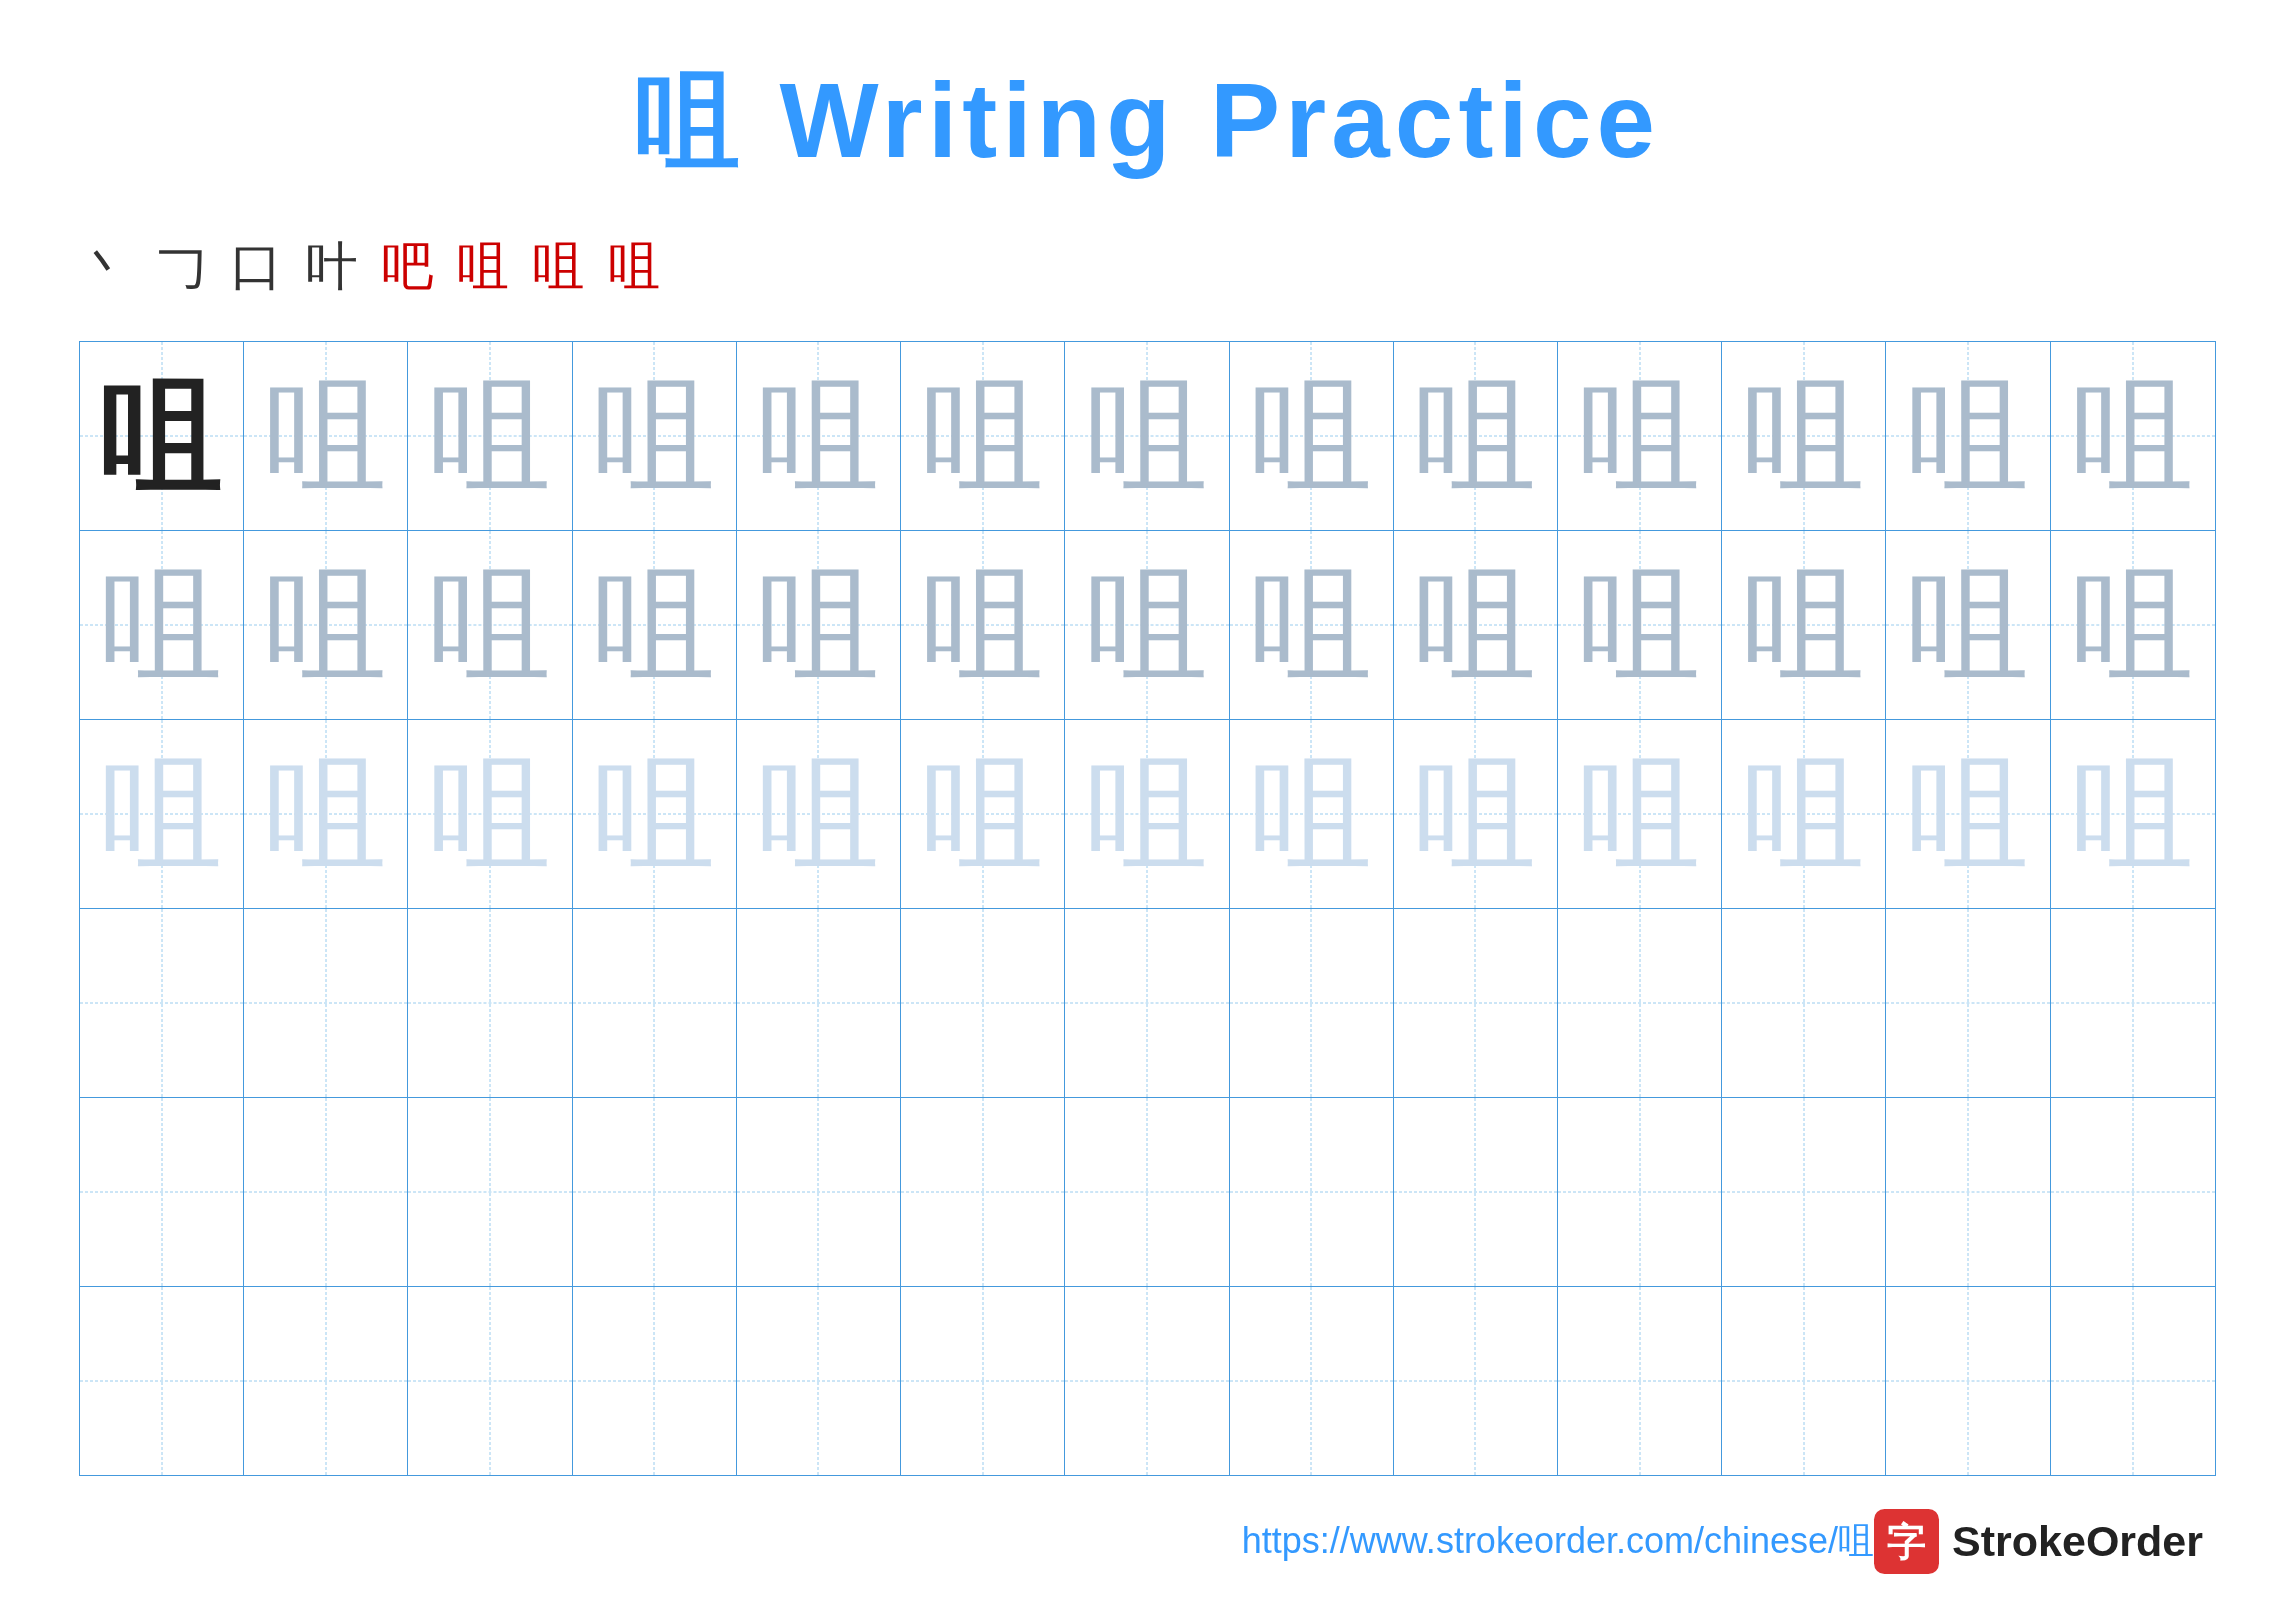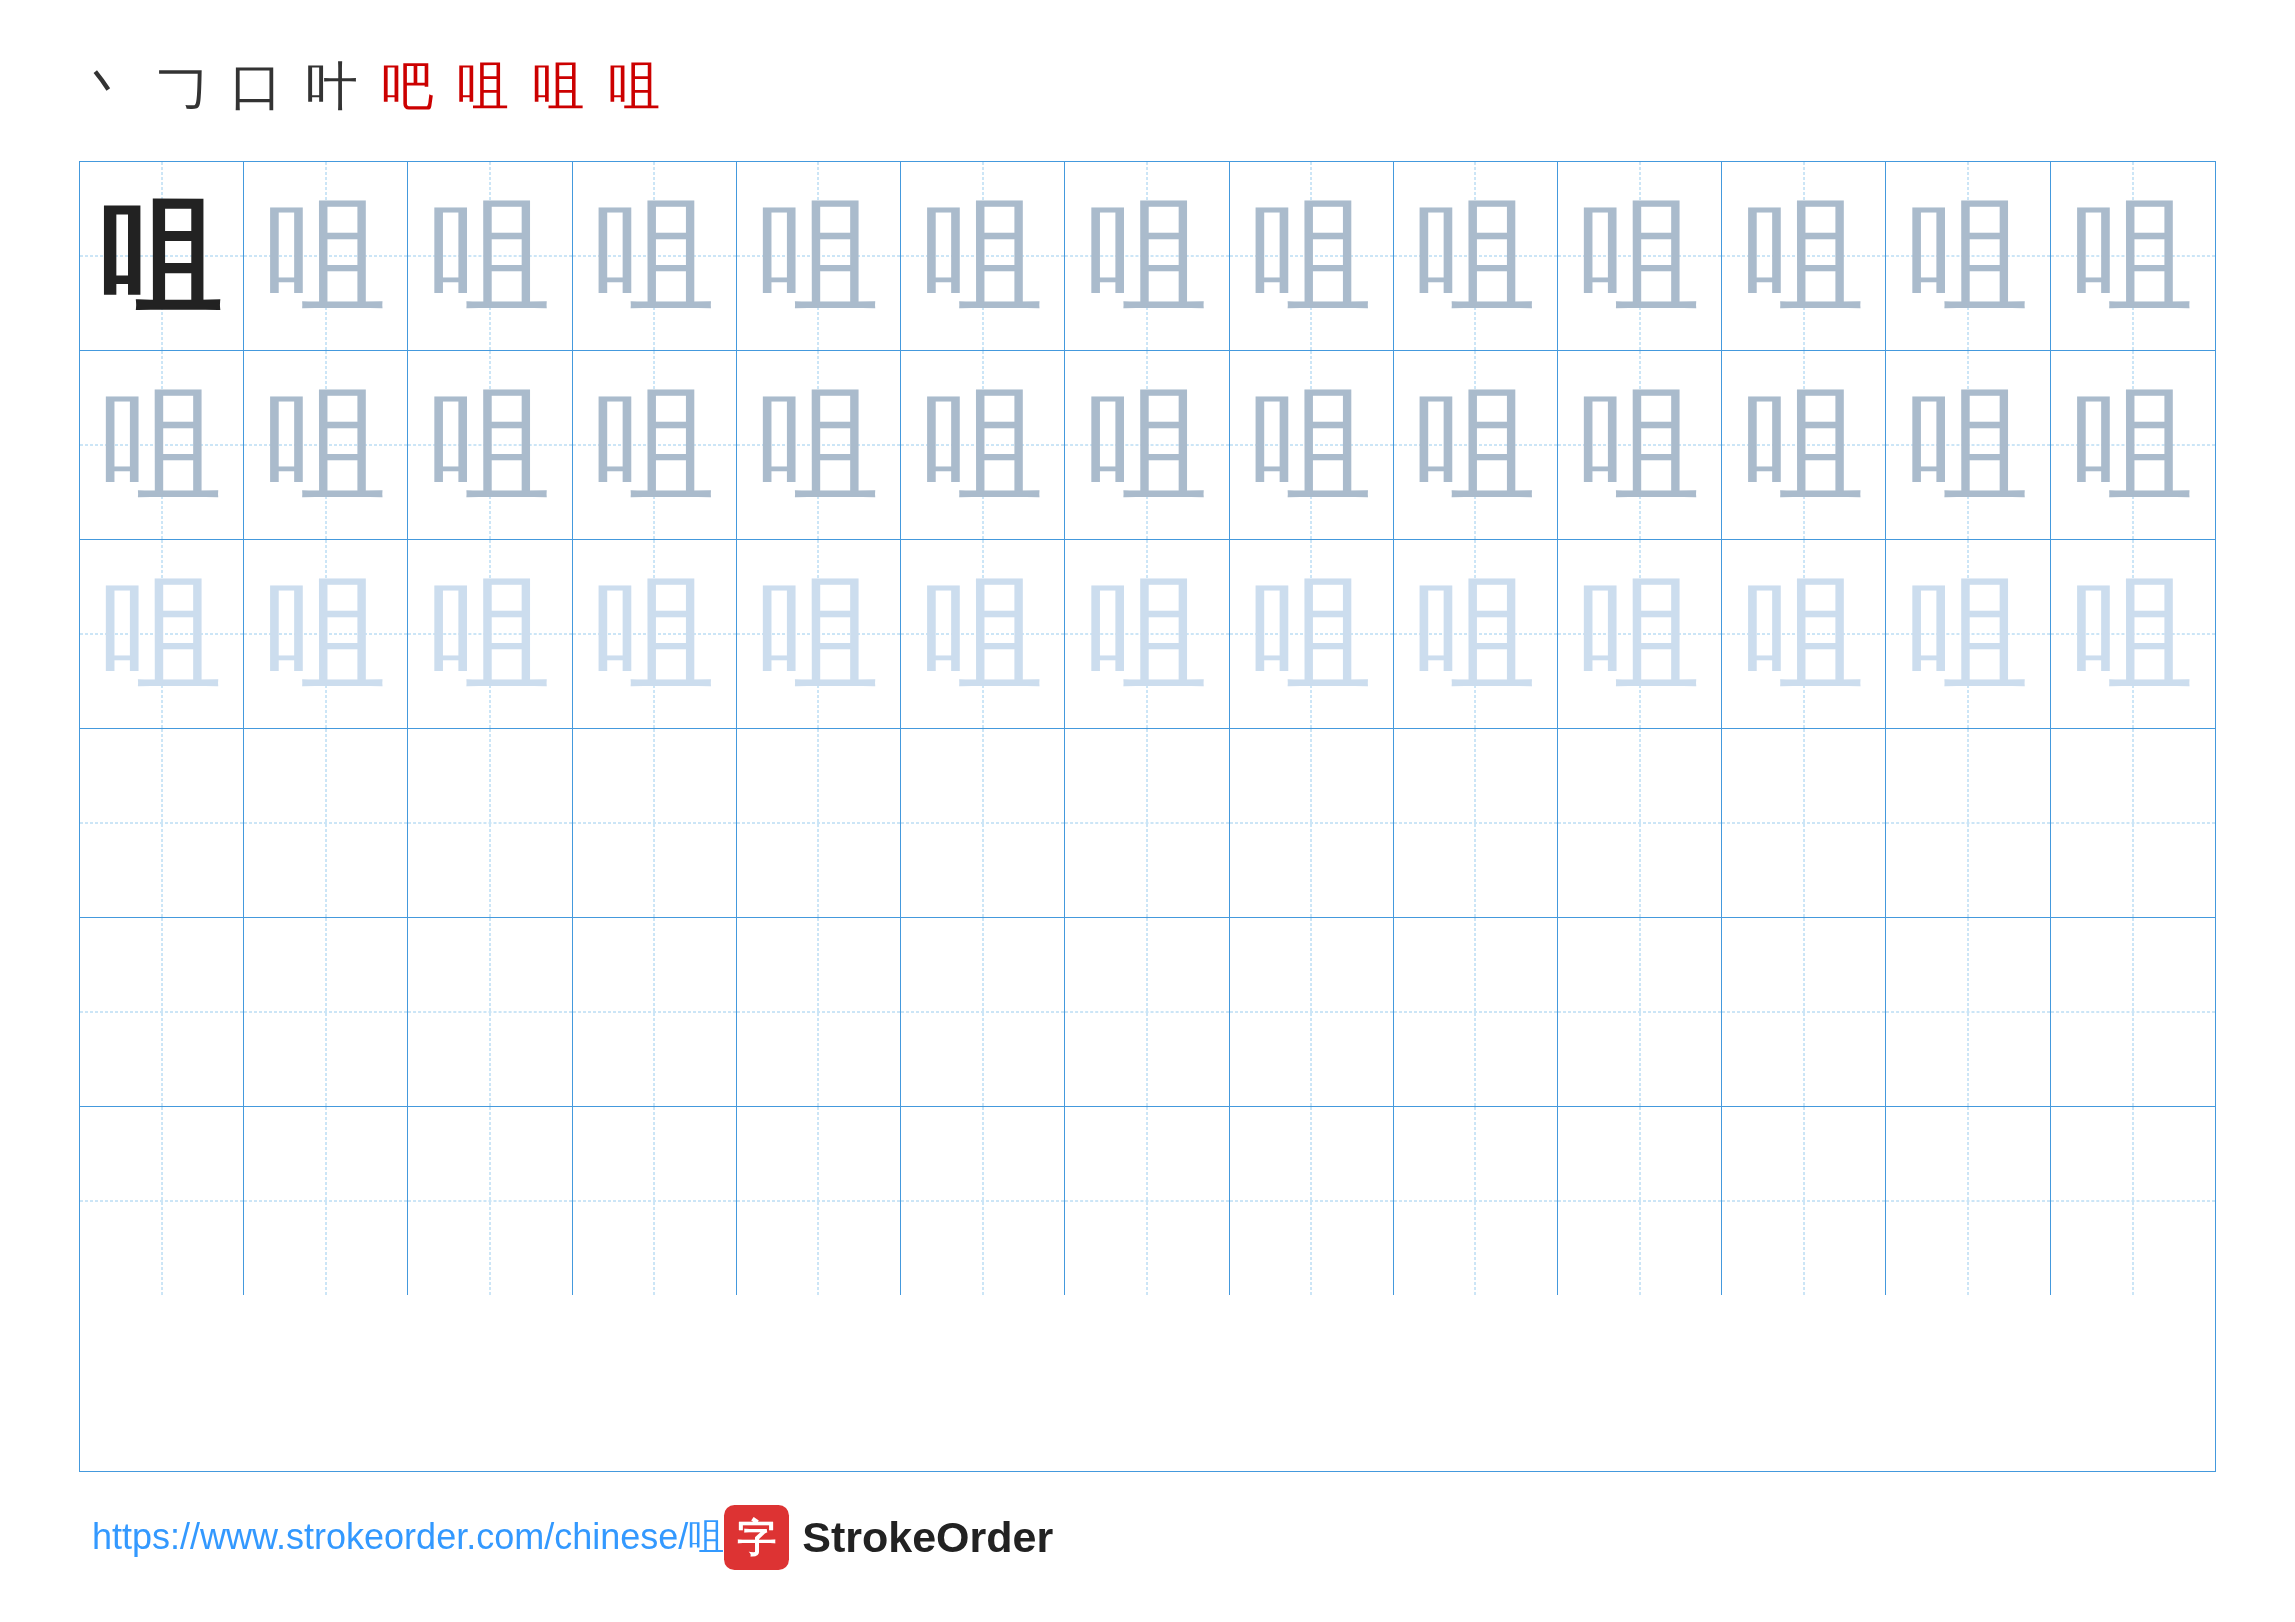--- a/index.html
+++ b/index.html
@@ -134,21 +134,21 @@
     }
 
     .cell-char.light-gray {
       color: #ccddee;
       font-weight: normal;
     }
 
     .footer {
       display: flex;
       align-items: center;
-      justify-content: flex-start;
+      justify-content: flex-end;
       margin-top: 33px;
       padding: 0 13px;
     }
 
     .footer-url {
       color: #3399ff;
       font-size: 36px;
       text-decoration: none;
     }
 
@@ -175,20 +175,23 @@
       font-size: 43px;
       font-weight: bold;
       color: #222222;
     }
   </style>
 </head>
 <body>
 
 <div class="page-container">
 
+  <div class="title-section">
+    <h1 class="title-text">咀 Writing Practice</h1>
+  </div>
 
   <div class="stroke-order-section">
     <div class="stroke-sequence">
       <span class="stroke-step">丶</span>
       <span class="stroke-step">𠃌</span>
       <span class="stroke-step">口</span>
       <span class="stroke-step">叶</span>
       <span class="stroke-step red">吧</span>
       <span class="stroke-step red">咀</span>
       <span class="stroke-step red">咀</span>

